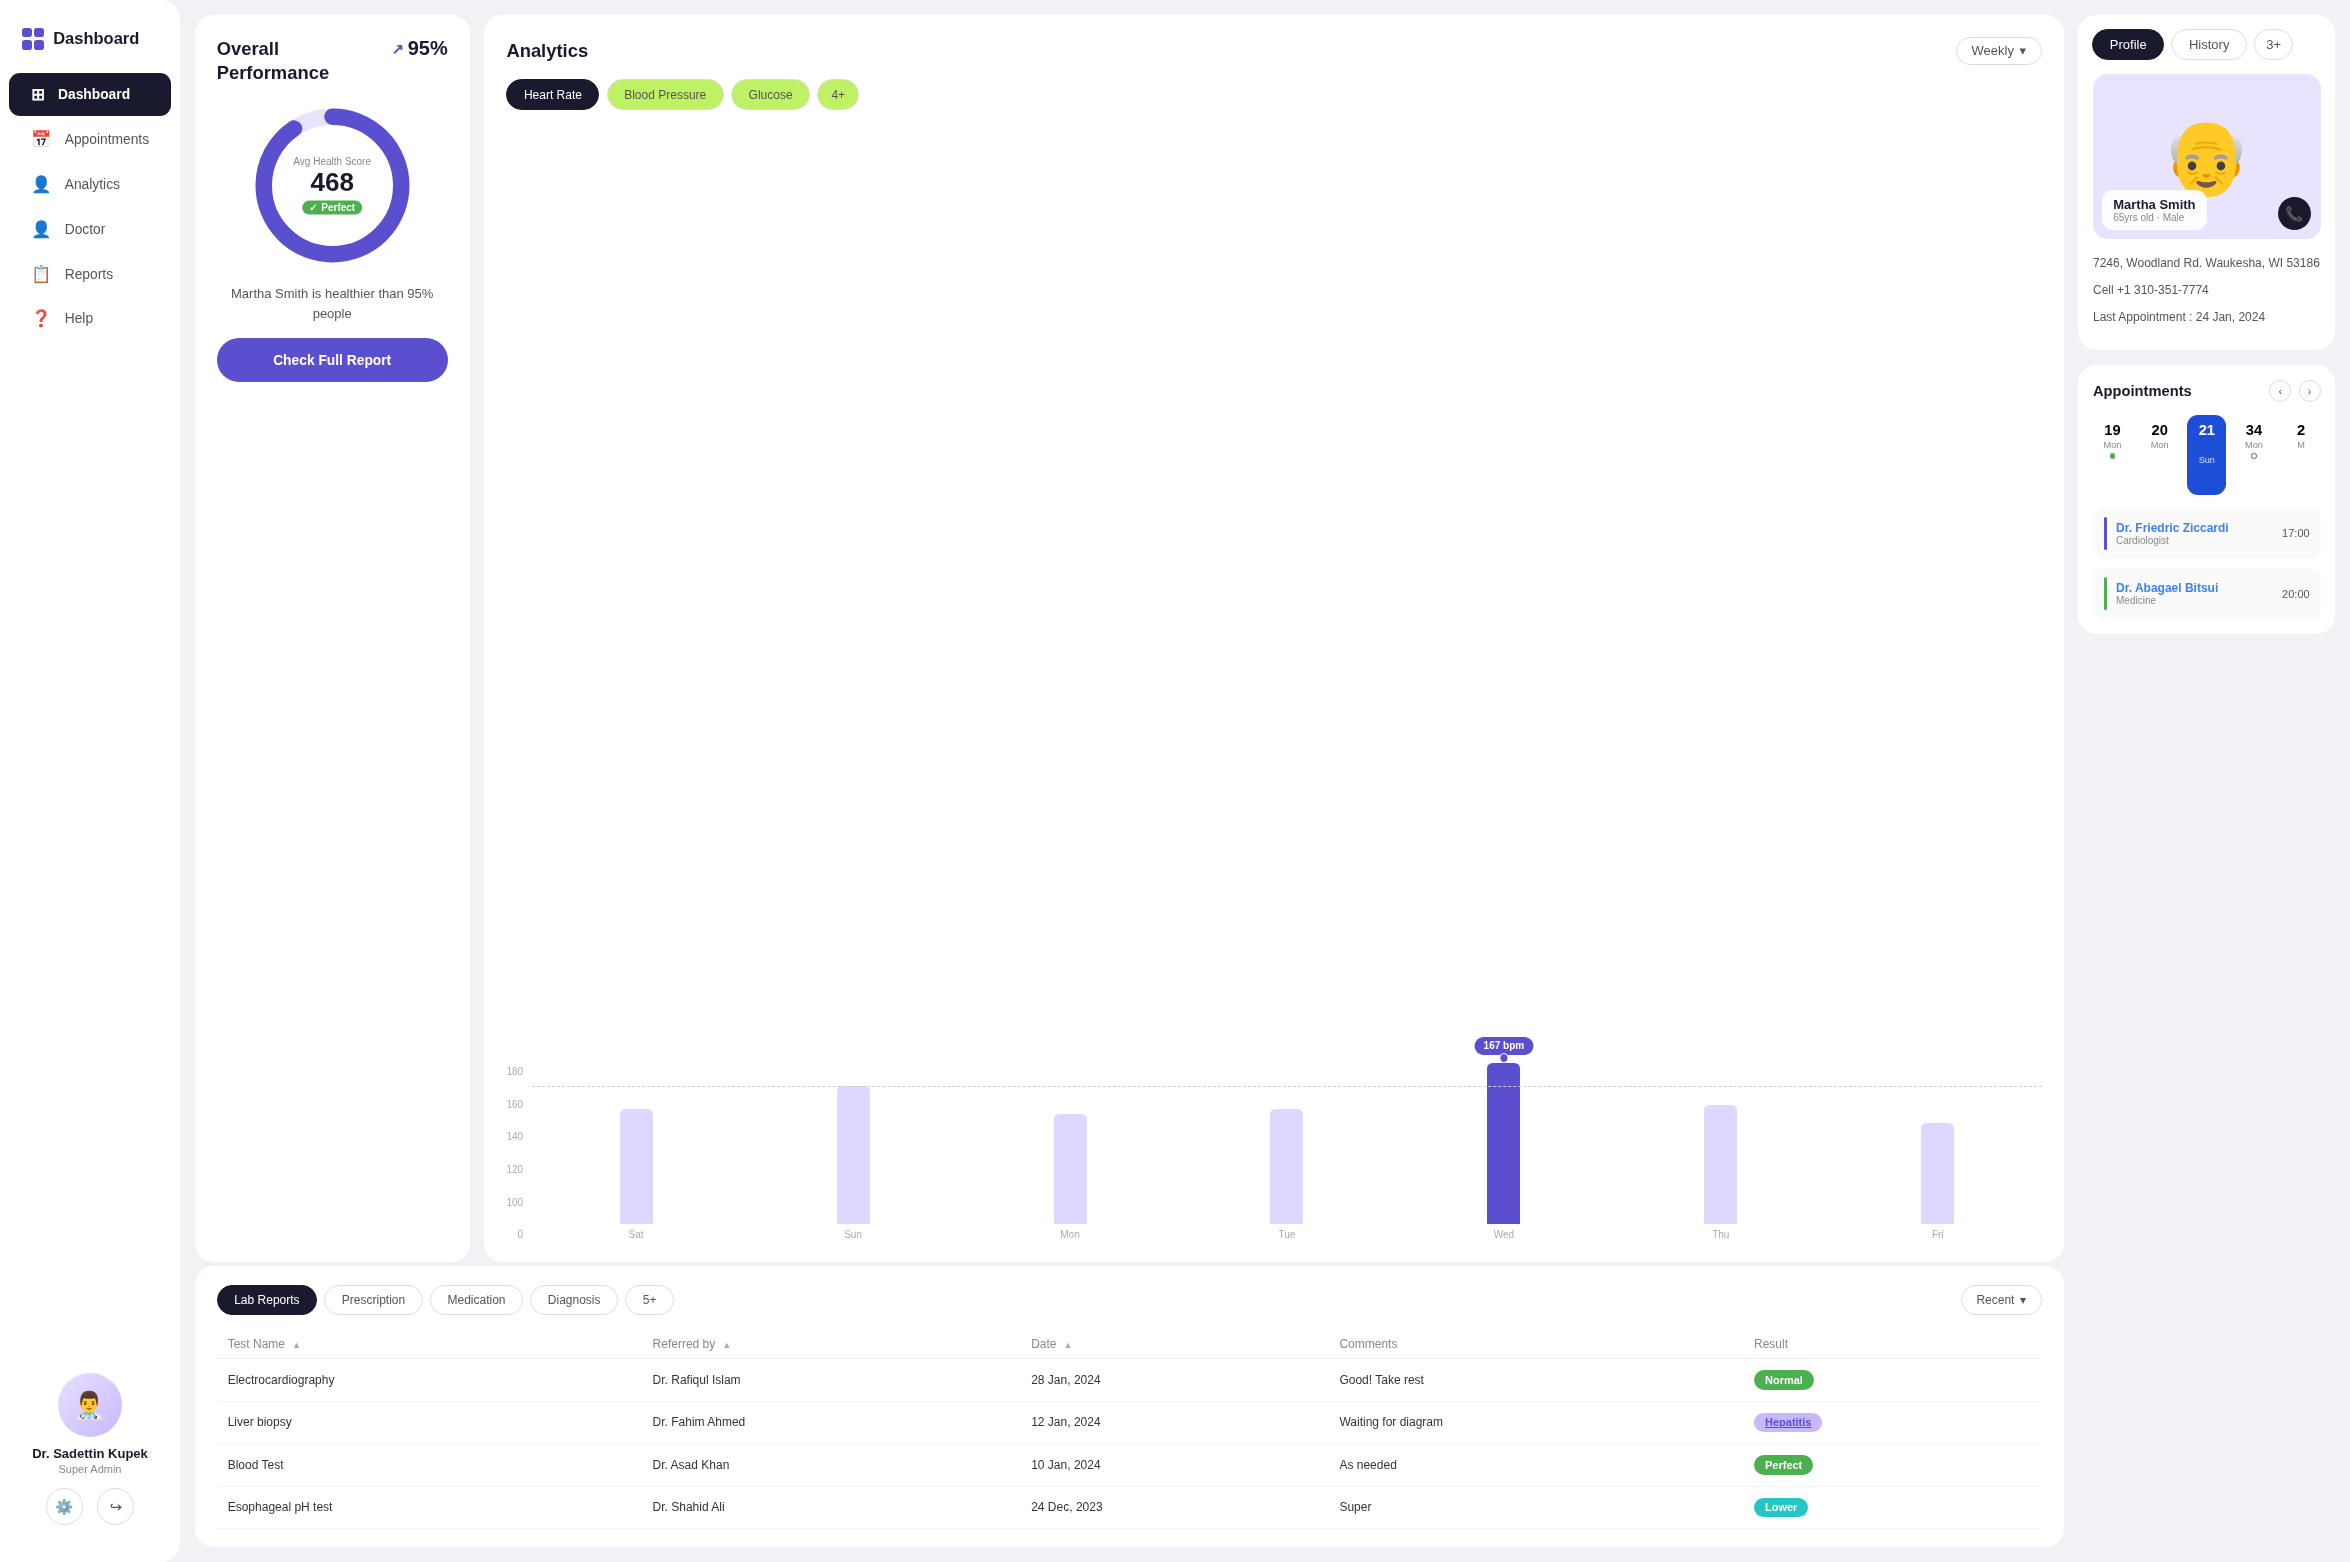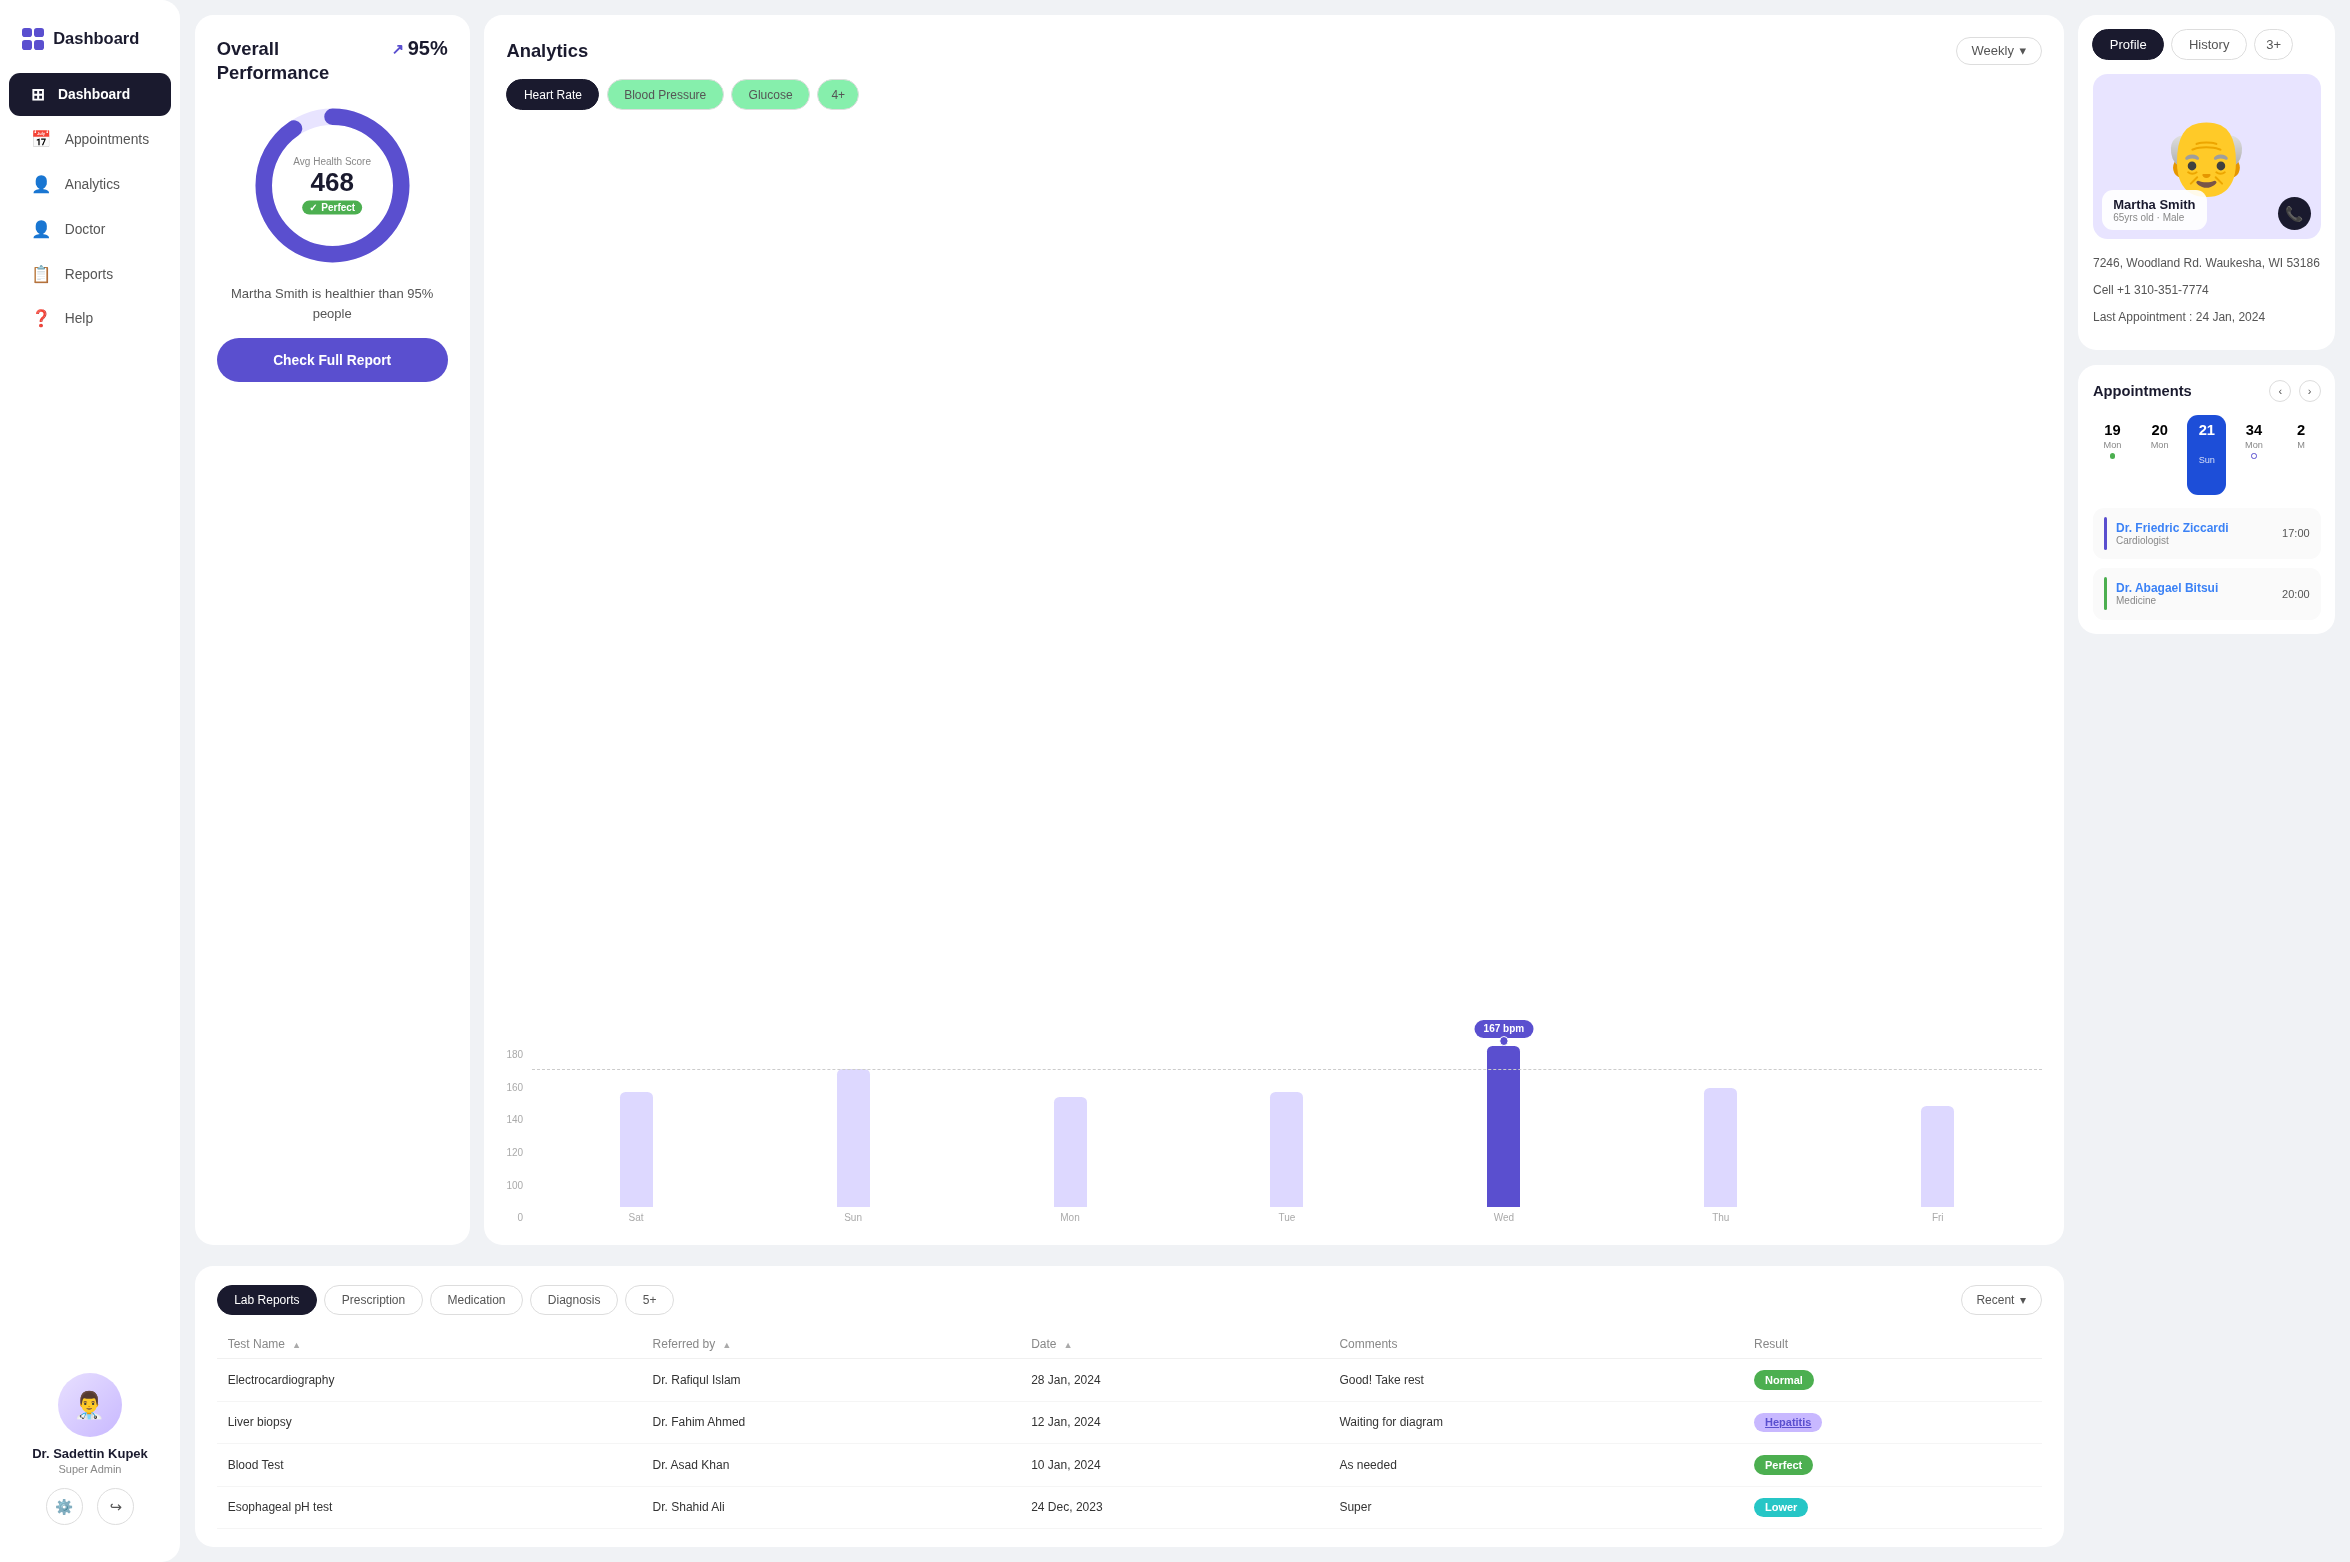--- a/index.html
+++ b/index.html
@@ -116,21 +116,21 @@
       gap: 14.7px;
       padding: 14.7px;
       overflow: hidden;
     }
 
     
     .center-column {
       flex: 1;
       display: flex;
       flex-direction: column;
-      gap: 21px;
+      gap: 4px;
       overflow: hidden;
     }
     .top-row {
       display: flex;
       gap: 14.7px;
       flex: 1;
       min-height: 0;
     }
 
     
@@ -265,21 +265,21 @@
       gap: 7.3px;
       margin-bottom: 14.7px;
     }
     .filter-tab {
       padding: 7.3px 16.5px;
       border-radius: 18.4px;
       border: 1.4px solid #ddd;
       font-size: 12px;
       font-weight: 500;
       cursor: pointer;
-      background: #86efac;
+      background: #bef264;
       color: #555;
     }
     .filter-tab.active {
       background: #1a1a2e;
       color: #fff;
       border-color: #1a1a2e;
     }
     .filter-tab.more {
       padding: 7.3px 13px;
     }

